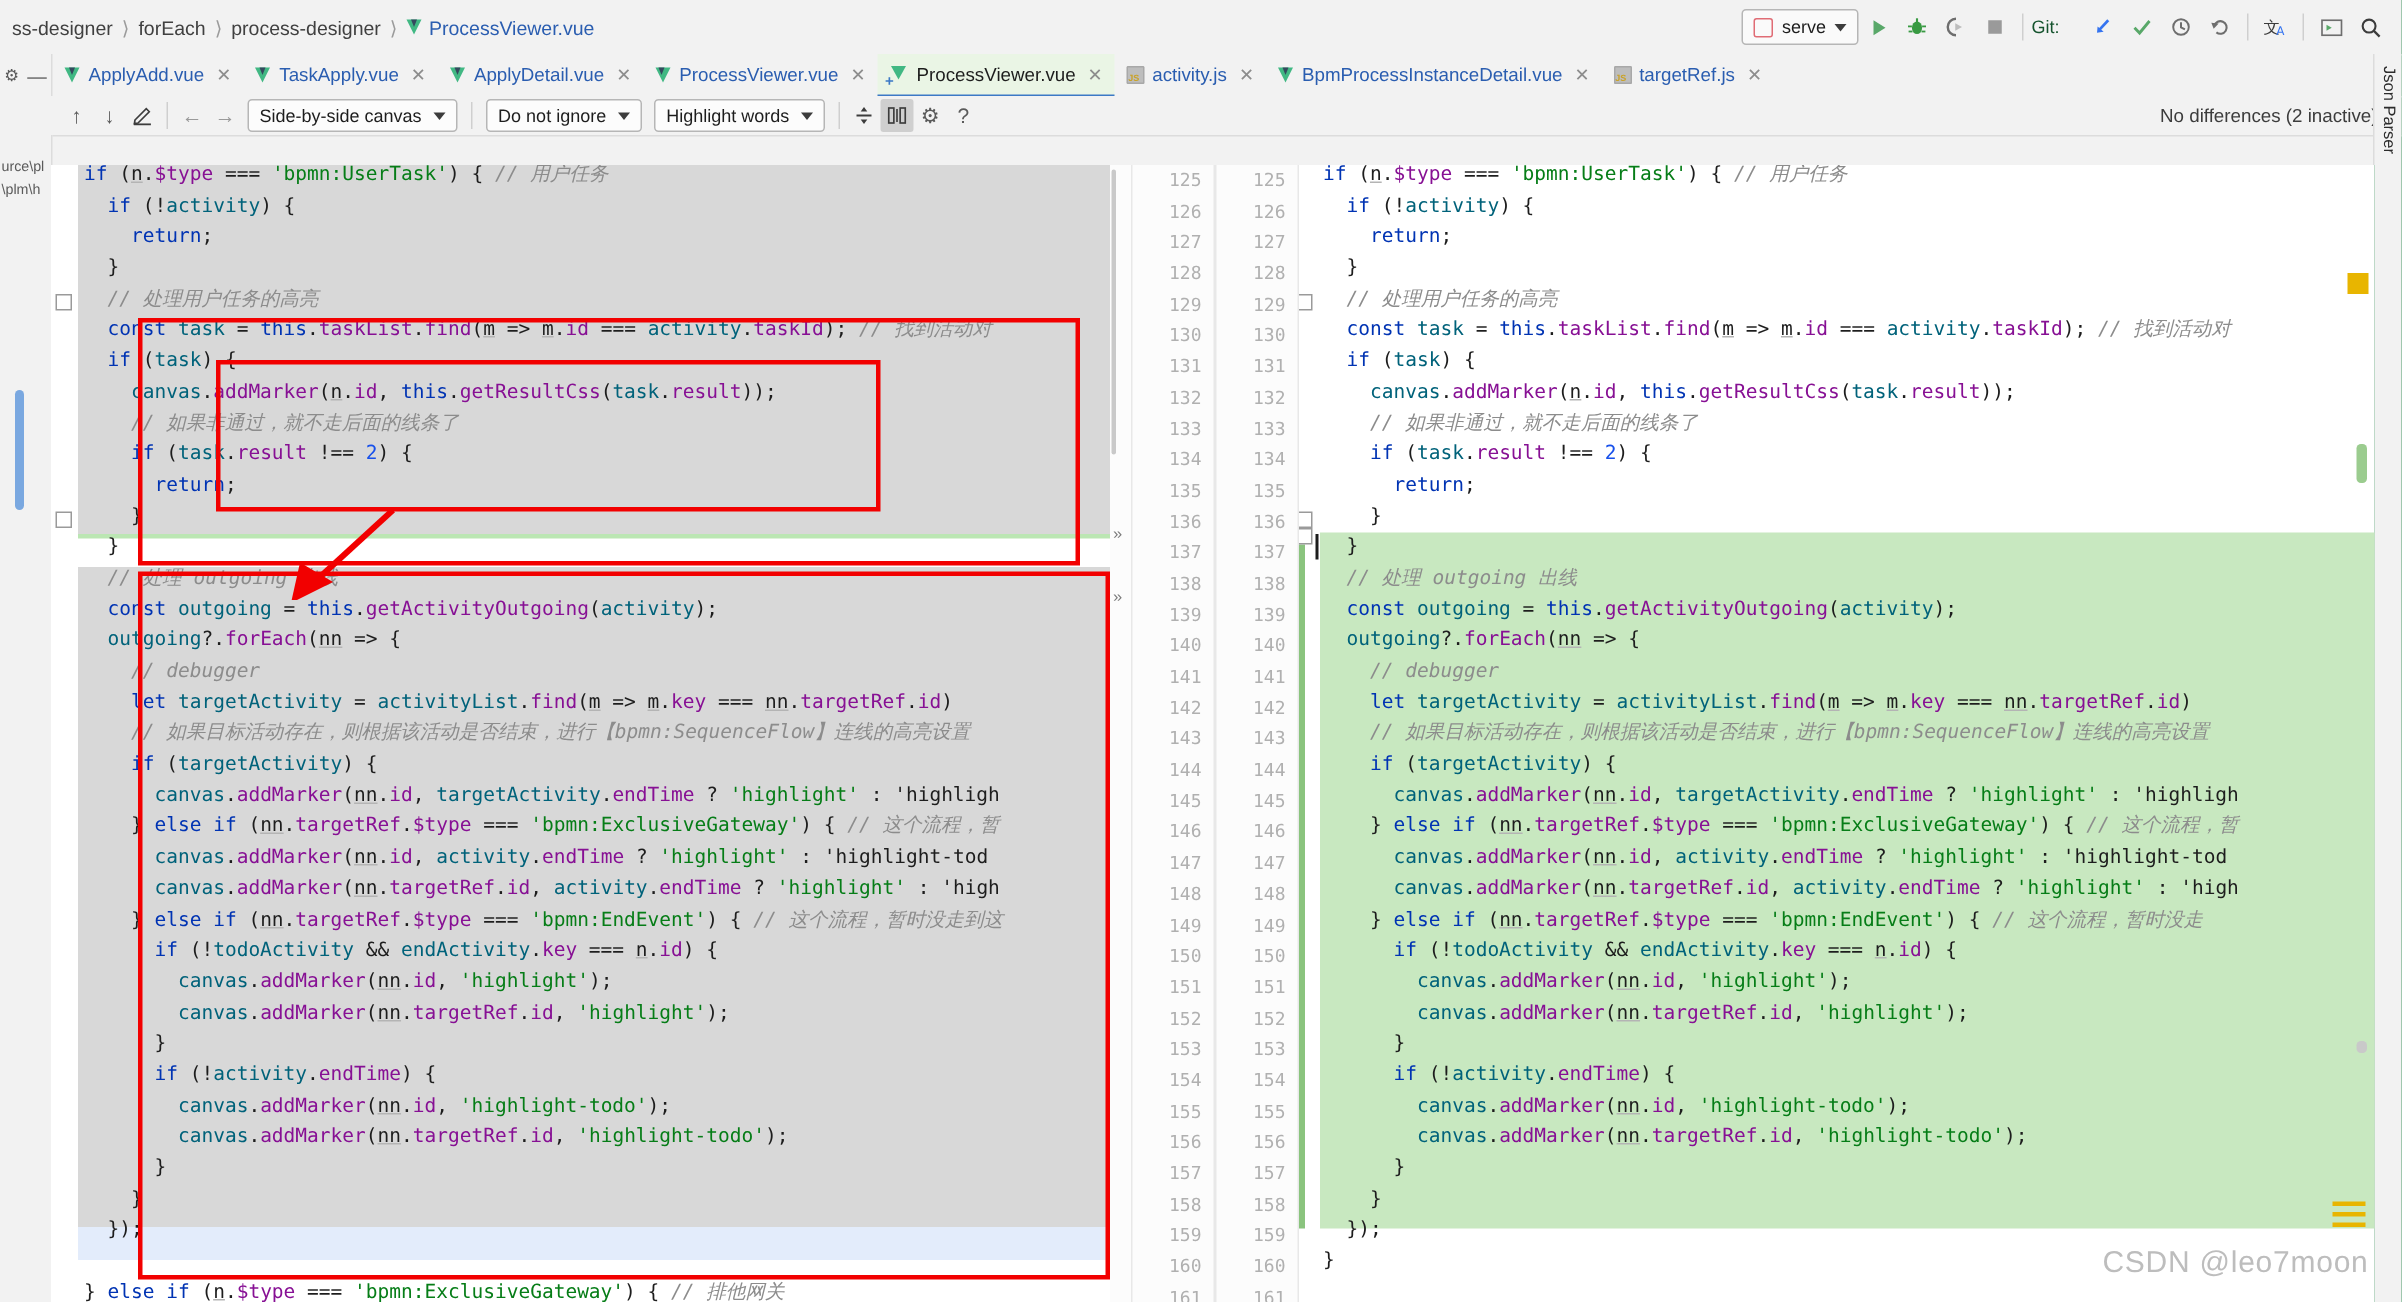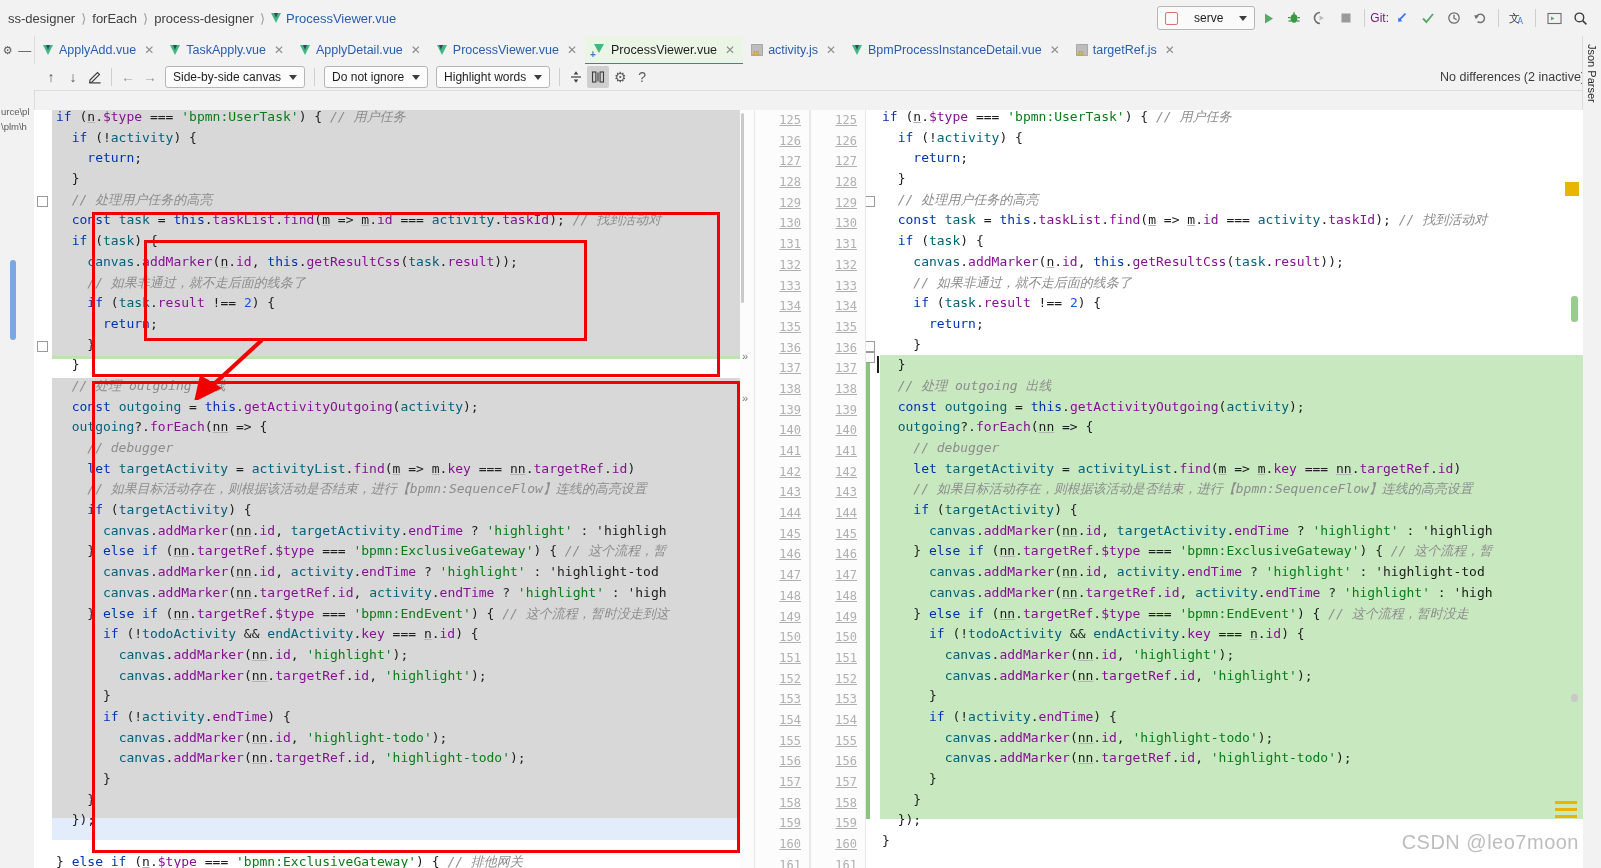--- a/index.html
+++ b/index.html
@@ -26,28 +26,28 @@
   .vue-ico::before{
     content:"";position:absolute;left:0;top:0;border-left:5.5px solid transparent;
     border-right:5.5px solid transparent;border-top:10px solid #41b883;
   }
   .vue-ico::after{
     content:"";position:absolute;left:2.6px;top:0;border-left:2.9px solid transparent;
     border-right:2.9px solid transparent;border-top:5.4px solid #35495e;
   }
   .topbar-right{margin-left:auto;display:flex;align-items:center;gap:0;padding-right:8px;}
   .runcfg{
-    display:flex;align-items:center;gap:16px;height:22px;padding:0 7px;
+    display:flex;align-items:center;gap:6px;height:22px;padding:0 7px;
     border:1px solid #b6b6b6;border-radius:3px;background:#fafafa;font-size:12px;
   }
   .runcfg .sq{width:11px;height:11px;border:1.5px solid #e06c75;border-radius:2px;display:inline-block;}
   .caret{width:0;height:0;border-left:4px solid transparent;border-right:4px solid transparent;border-top:5px solid #3c3c3c;display:inline-block;}
   .tbtn{width:26px;height:24px;display:flex;align-items:center;justify-content:center;}
   .sep-v{width:1px;height:18px;background:#cfcfcf;margin:0 5px;}
-  .gitlbl{font-size:12px;color:#701a75;margin-right:0;}
+  .gitlbl{font-size:12px;color:#14532d;margin-right:16px;}
 
   
   .tabstrip{
     position:absolute;left:0;top:36px;width:1601px;height:28px;
     background:#f2f2f2;border-bottom:1px solid #d6d6d6;
     display:flex;align-items:stretch;
   }
   .tabstrip-left{width:34px;display:flex;align-items:center;justify-content:space-around;border-right:1px solid #dcdcdc;}
   .tab{
     display:flex;align-items:center;gap:5px;padding:0 8px;height:27px;
@@ -109,21 +109,21 @@
     writing-mode:vertical-rl;font-size:11px;color:#2b2b2b;margin-top:8px;margin-left:3px;white-space:nowrap;
   }
 
   
   .panes{position:absolute;left:34px;top:110px;width:1549px;height:758px;display:flex;background:#15803d;}
   .pane{position:relative;overflow:hidden;background:#ffffff;}
   .pane-left{width:706px;}
   .gutternum{
     width:56px;background:#fcfcfc;border-left:1px solid #e8e8e8;border-right:1px solid #e8e8e8;
     color:#b0b0b0;font-family:"DejaVu Sans Mono",monospace;font-size:12px;text-align:right;
-    padding-top:0;box-sizing:border-box;text-decoration:underline;
+    padding-top:0;box-sizing:border-box;
   }
   .gutternum .ln{height:20.7px;line-height:20.7px;padding-right:8px;}
   .foldcol{width:14px;background:#fcfcfc;position:relative;}
   .pane-right{flex:1;}
 
   .codebox{
     font-family:"DejaVu Sans Mono",monospace;font-size:13px;line-height:20.7px;
     white-space:pre;position:absolute;top:0;left:0;
   }
   .cl{height:20.7px;}

